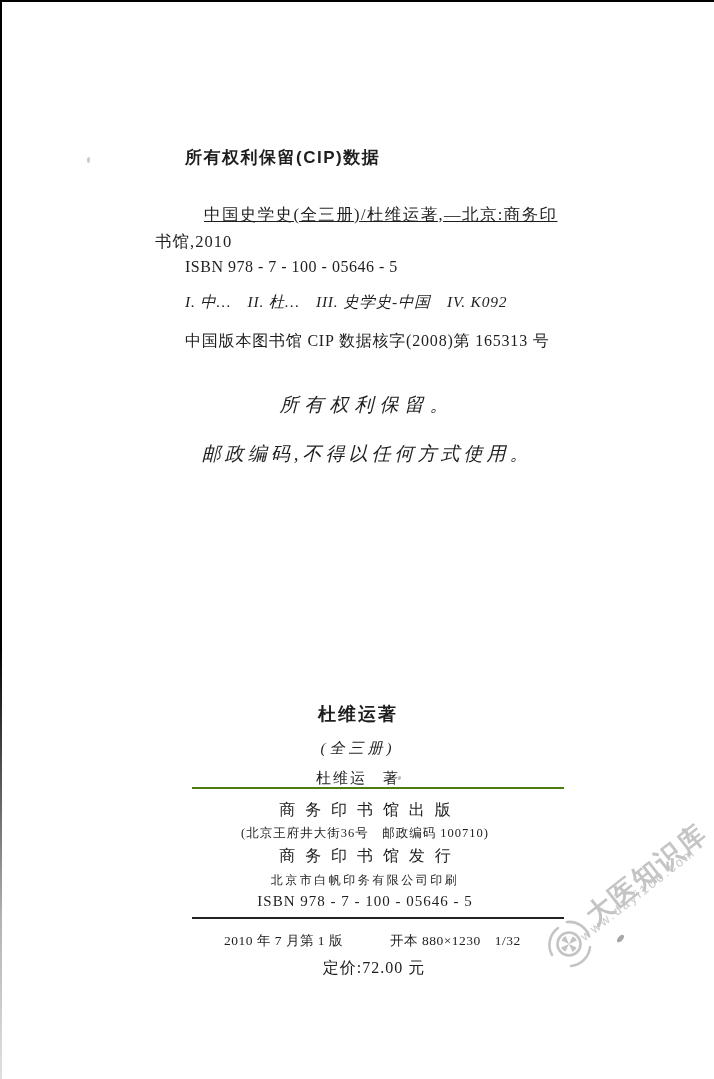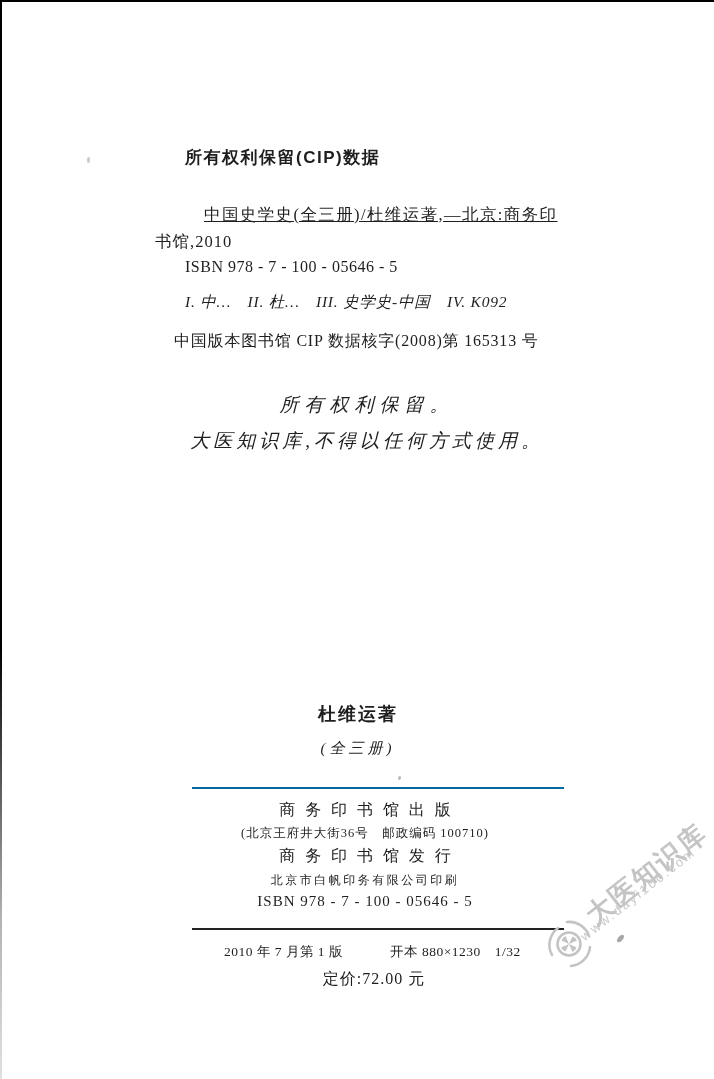--- a/index.html
+++ b/index.html
@@ -33,46 +33,46 @@
   
   .cip-header {
     position: absolute; left: 185px; top: 146px;
     font-family: "Liberation Sans", "DejaVu Sans", sans-serif;
     font-weight: bold; font-size: 17px; letter-spacing: 1.5px;
   }
   .cip-entry1 { position: absolute; left: 204px; top: 204px; font-size: 16.5px; letter-spacing: 1.4px; text-decoration: underline; }
   .cip-entry2 { position: absolute; left: 155px; top: 231px; font-size: 16.5px; letter-spacing: 1px; }
   .cip-isbn   { position: absolute; left: 185px; top: 258px; font-size: 16px; letter-spacing: .5px; }
   .cip-class  { position: absolute; left: 185px; top: 292px; font-size: 15.5px; letter-spacing: .8px; font-style: italic; }
-  .cip-reg    { position: absolute; left: 174px; top: 331px; font-size: 16px; letter-spacing: .8px; }
+  .cip-reg    { position: absolute; left: 185px; top: 331px; font-size: 16px; letter-spacing: .8px; }
 
   
   .rights {
     position: absolute; left: 162px; top: 392px; width: 410px;
     text-align: center; font-style: italic; font-size: 19px;
   }
-  .rights .r1 { letter-spacing: 6px; margin-bottom: 10px; }
+  .rights .r1 { letter-spacing: 6px; margin-bottom: 23px; }
   .rights .r2 { letter-spacing: 4px; }
 
   
   .titleblock { position: absolute; left: 152px; top: 702px; width: 412px; text-align: center; }
   .titleblock .book-title {
     font-family: "Liberation Sans", "DejaVu Sans", sans-serif;
     font-weight: bold; font-size: 18px; letter-spacing: 2px;
   }
   .titleblock .book-subtitle { font-style: italic; font-size: 15px; letter-spacing: 4px; margin-top: 13px; }
   .titleblock .book-author { font-size: 15px; letter-spacing: 2px; margin-top: 11px; }
   .titleblock .author-gap { display: inline-block; width: 16px; }
 
   
   .colophon { position: absolute; left: 192px; top: 787px; width: 372px; }
   .colophon .pub {
-    border-top: 2px solid #0369a1;
+    border-top: 2px solid #4d7c0f;
     border-bottom: 2px solid #222;
-    padding: 9px 30px 16px 4px;
+    padding: 9px 30px 5px 4px;
     text-align: center;
   }
   .pub-line   { font-size: 16px; letter-spacing: .62em; text-indent: .62em; margin: 2px 0 4px; }
   .pub-addr   { font-size: 12.5px; letter-spacing: 1px; margin: 4px 0; }
   .pub-print  { font-size: 12px; letter-spacing: 2.5px; margin: 5px 0 4px; }
   .pub-isbn   { font-size: 15px; letter-spacing: 1px; margin: 4px 0 2px; }
 
   .meta { padding: 9px 0 0 32px; font-size: 13.5px; }
   .meta .row { display: flex; margin: 4px 0; }
   .meta .cell-left { width: 166px; letter-spacing: .5px; }
@@ -110,26 +110,29 @@
     <h2 class="cip-header">所有权利保留(CIP)数据</h2>
     <p class="cip-entry1">中国史学史(全三册)/杜维运著,—北京:商务印</p>
     <p class="cip-entry2">书馆,2010</p>
     <p class="cip-isbn">ISBN 978 - 7 - 100 - 05646 - 5</p>
     <p class="cip-class">I. 中…　II. 杜…　III. 史学史-中国　IV. K092</p>
     <p class="cip-reg">中国版本图书馆 CIP 数据核字(2008)第 165313 号</p>
   </section>
 
   <section class="rights">
     <p class="r1">所有权利保留。</p>
-    <p class="r2">大医知识库,不得以任何方式使用。</p>
+    <p class="r2">邮政编码,不得以任何方式使用。</p>
   </section>
 
   <section class="titleblock">
     <h1 class="book-title">杜维运著</h1>
     <p class="book-subtitle">(全三册)</p>
+    <p class="book-author">
+      <span>杜维运</span><span class="author-gap"></span><span>著</span>
+    </p>
   </section>
 
   <section class="colophon">
     <div class="pub">
       <p class="pub-line">商务印书馆出版</p>
       <p class="pub-addr">(北京王府井大街36号　邮政编码 100710)</p>
       <p class="pub-line">商务印书馆发行</p>
       <p class="pub-print">北京市白帆印务有限公司印刷</p>
       <p class="pub-isbn">ISBN 978 - 7 - 100 - 05646 - 5</p>
     </div>

